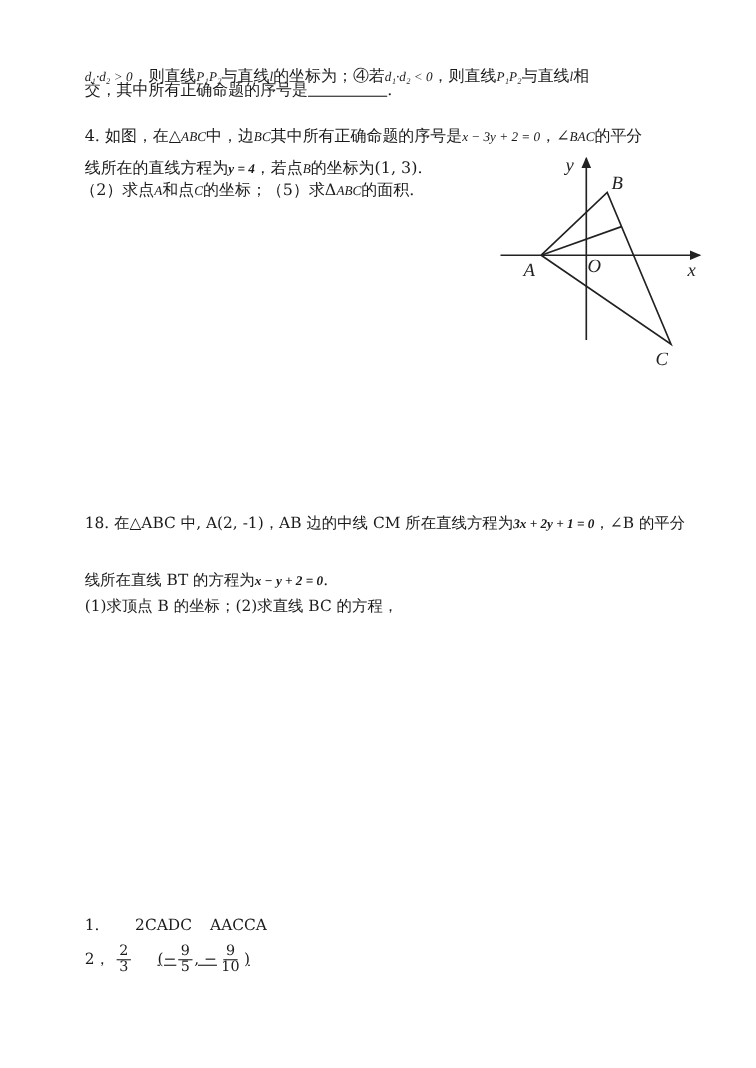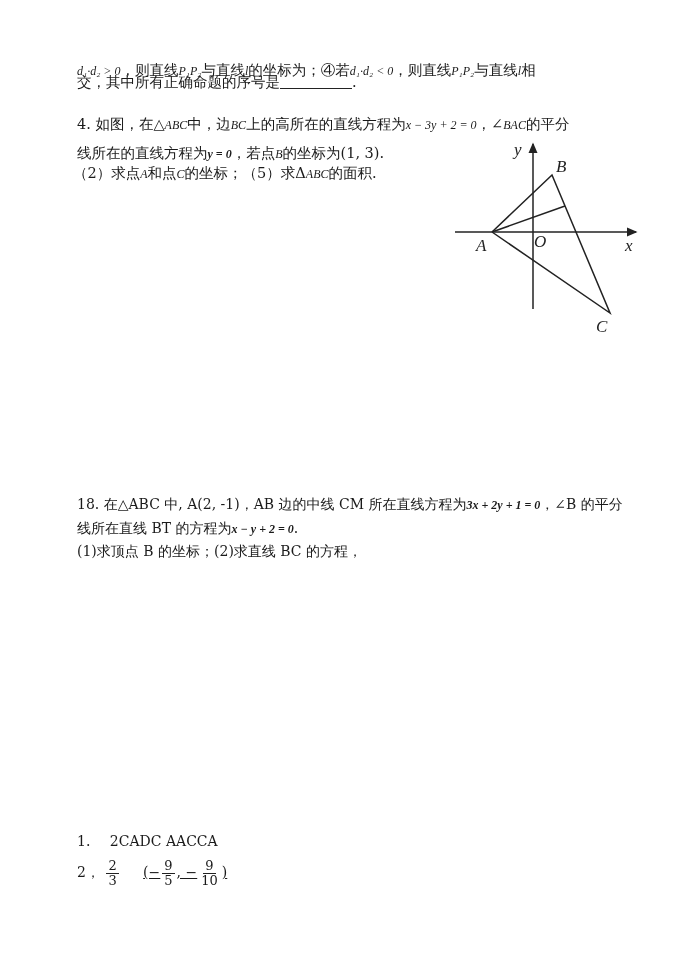--- a/index.html
+++ b/index.html
@@ -20,24 +20,24 @@
 <body>
 
 <div class="line" style="top:60px;">
   <span class="math">d₁·d₂ &gt; 0</span><span>，则直线</span><span class="math">P₁P₂</span><span>与直线</span><span class="math">l</span><span>的坐标为；④若</span><span class="math">d₁·d₂ &lt; 0</span><span>，则直线</span><span class="math">P₁P₂</span><span>与直线</span><span class="math">l</span><span>相</span>
 </div>
 <div class="line" style="top:72px;">
   <span>交，其中所有正确命题的序号是</span><span class="blank"></span><span>.</span>
 </div>
 
 <div class="line" style="top:114px;">
-  <span>4. 如图，在△</span><span class="math">ABC</span><span>中，边</span><span class="math">BC</span><span>上的高所在的直线方程为</span><span class="math" style="font-weight:normal;font-style:italic;">x − 3y + 2 = 0</span><span>，∠</span><span class="math">BAC</span><span>的平分</span>
+  <span>4. 如图，在△</span><span class="math">ABC</span><span>中，边</span><span class="math">BC</span><span>其中所有正确命题的序号是</span><span class="math" style="font-weight:normal;font-style:italic;">x − 3y + 2 = 0</span><span>，∠</span><span class="math">BAC</span><span>的平分</span>
 </div>
 <div class="line" style="top:143px;">
-  <span>线所在的直线方程为</span><span class="math" style="font-weight:bold;">y = 0</span><span>，若点</span><span class="math">B</span><span>的坐标为(1, 3).</span>
+  <span>线所在的直线方程为</span><span class="math" style="font-weight:bold;">y = 4</span><span>，若点</span><span class="math">B</span><span>的坐标为(1, 3).</span>
 </div>
 <div class="line" style="top:163px; left:73px;">
   <span>（2）求点</span><span class="math">A</span><span>和点</span><span class="math">C</span><span>的坐标；（5）求Δ</span><span class="math">ABC</span><span>的面积.</span>
 </div>
 
 <svg id="diagram" width="200" height="210" viewBox="0 0 200 210">
   <defs>
     <marker id="arr" markerWidth="8" markerHeight="8" refX="6" refY="4" orient="auto">
       <path d="M0,1 L7,4 L0,7 Z" fill="#222"></path>
     </marker>
@@ -51,34 +51,34 @@
   <line x1="42" y1="97" x2="115" y2="71" stroke="#222" stroke-width="1.5"></line>
 
   <text class="lbl" x="64" y="20">y</text>
   <text class="lbl" x="106" y="37">B</text>
   <text class="lbl" x="26" y="116">A</text>
   <text class="lbl" x="84" y="112">O</text>
   <text class="lbl" x="175" y="116">x</text>
   <text class="lbl" x="146" y="197">C</text>
 </svg>
 
-<div class="line mono" style="top:494px;">
+<div class="line mono" style="top:466px;">
   <span>18. 在△ABC 中, A(2, -1)，AB 边的中线 CM 所在直线方程为</span><span class="math" style="font-weight:bold;">3x + 2y + 1 = 0</span><span>，∠B 的平分</span>
 </div>
 <div class="line mono" style="top:518px;">
   <span>线所在直线 BT 的方程为</span><span class="math" style="font-weight:bold;">x − y + 2 = 0</span><span>.</span>
 </div>
 <div class="line mono" style="top:541px;">
   <span>(1)求顶点 B 的坐标；(2)求直线 BC 的方程，</span>
 </div>
 
 <div class="line mono" style="top:831px;">
   <span>1.</span>
-  <span style="margin-left:15px;">2CADC</span>
-  <span style="">AACCA</span>
+  <span style="margin-left:28px;">2CADC</span>
+  <span style="margin-left:12px;">AACCA</span>
 </div>
 <div class="line mono" style="top:856px; height:32px; line-height:32px;">
   <span>2，</span>
   <span class="frac">
     <span class="num">2</span>
     <span class="den">3</span>
   </span>
   <span class="ul" style="margin-left:18px;">
     <span>(−</span><span class="frac">
         <span class="num">9</span>

